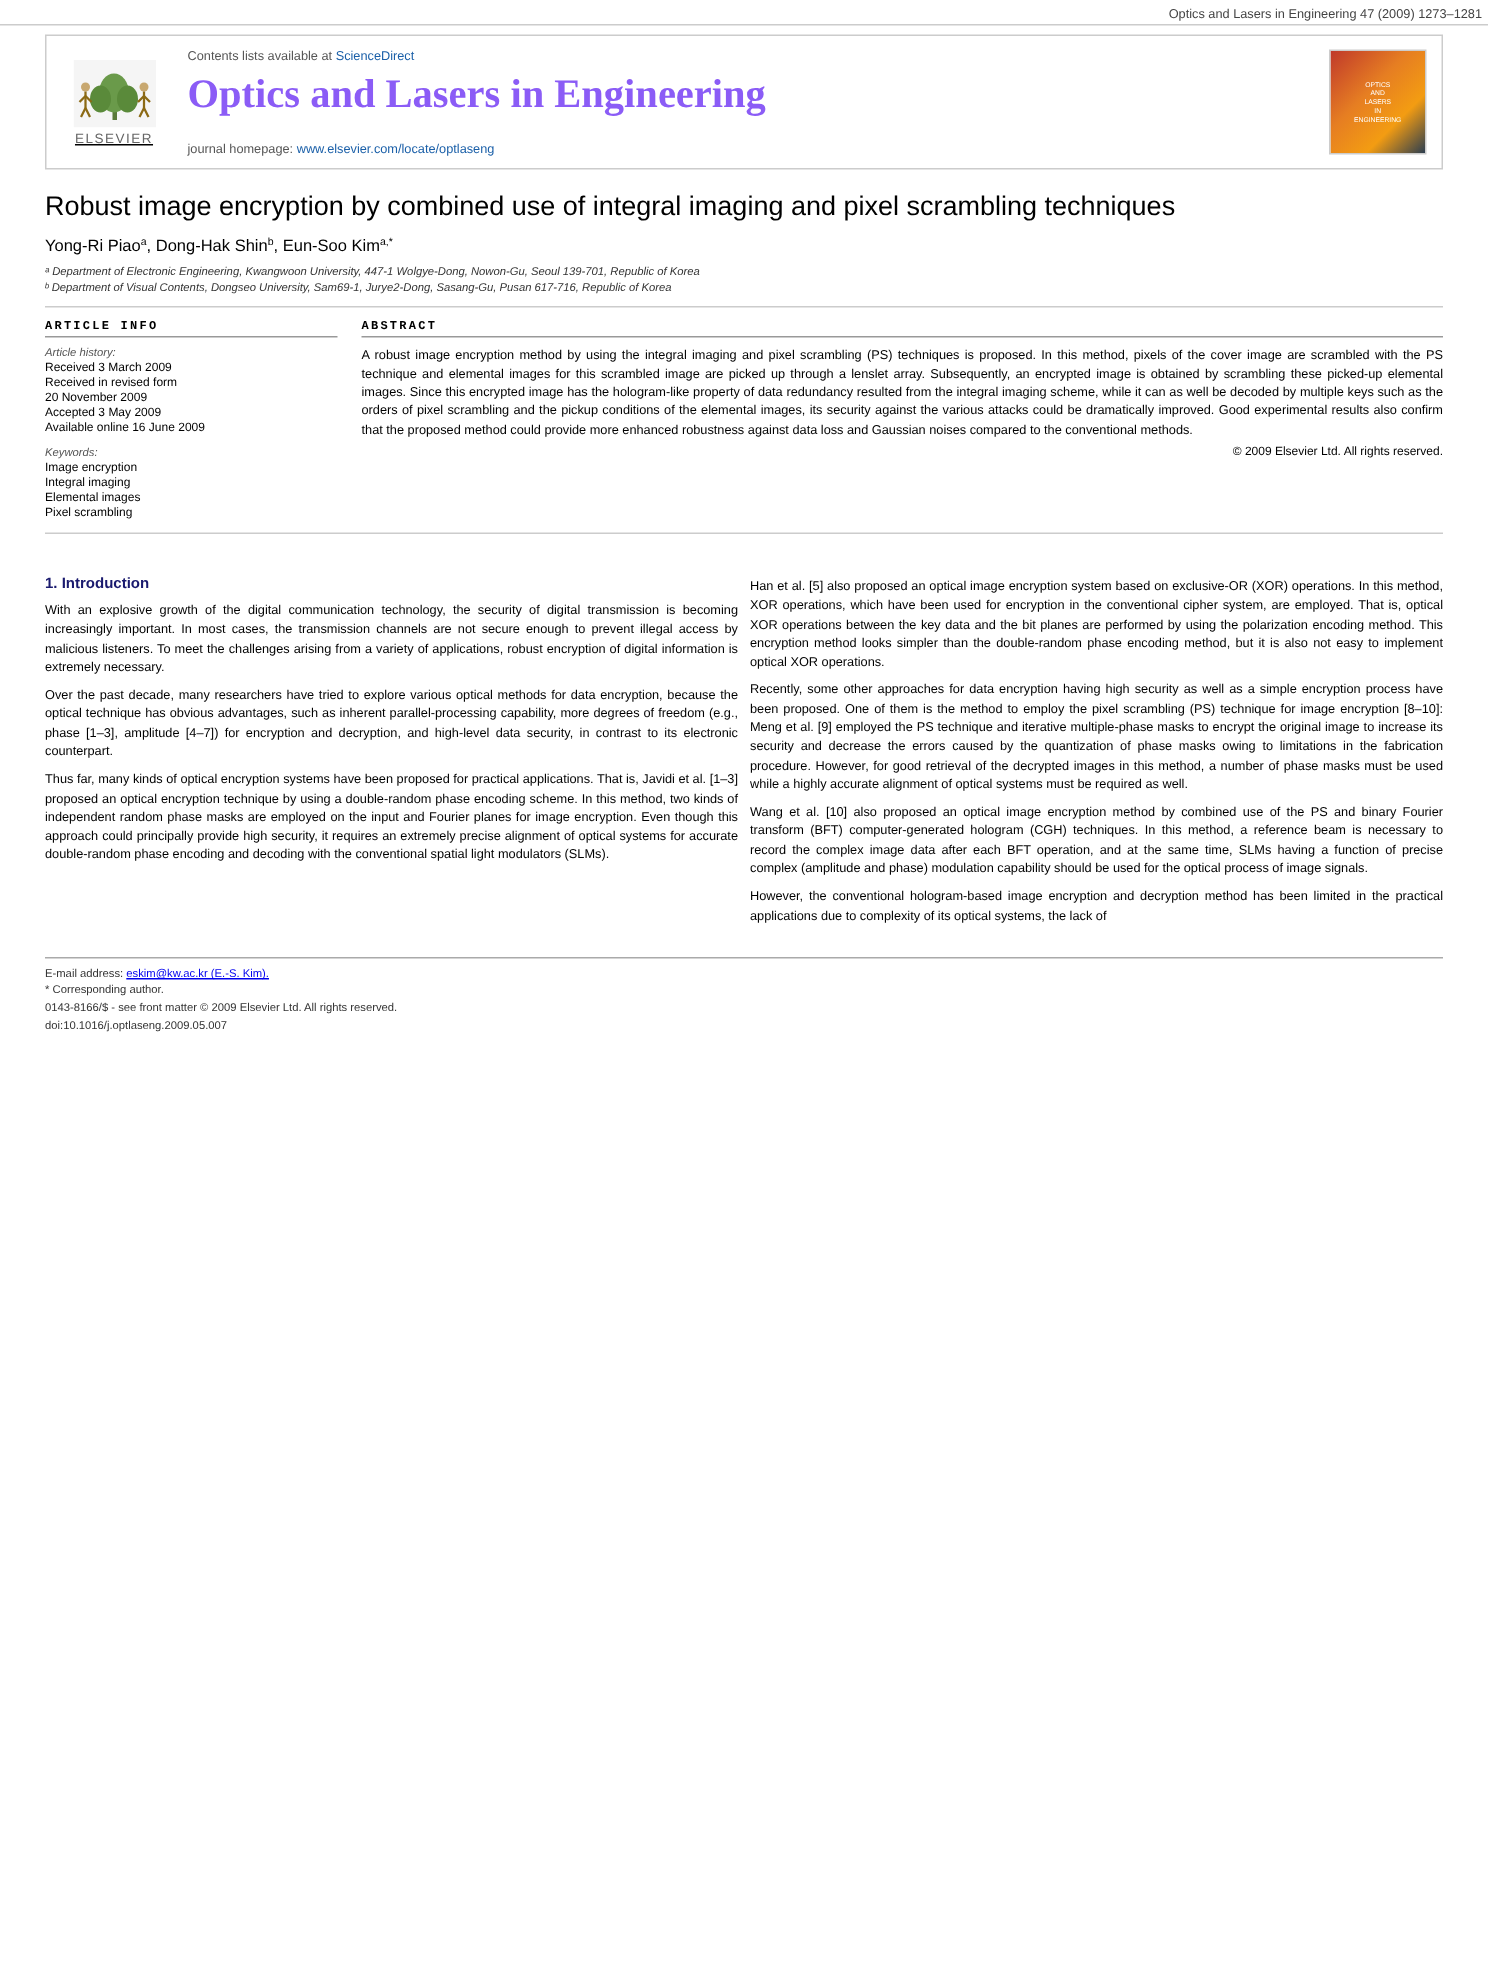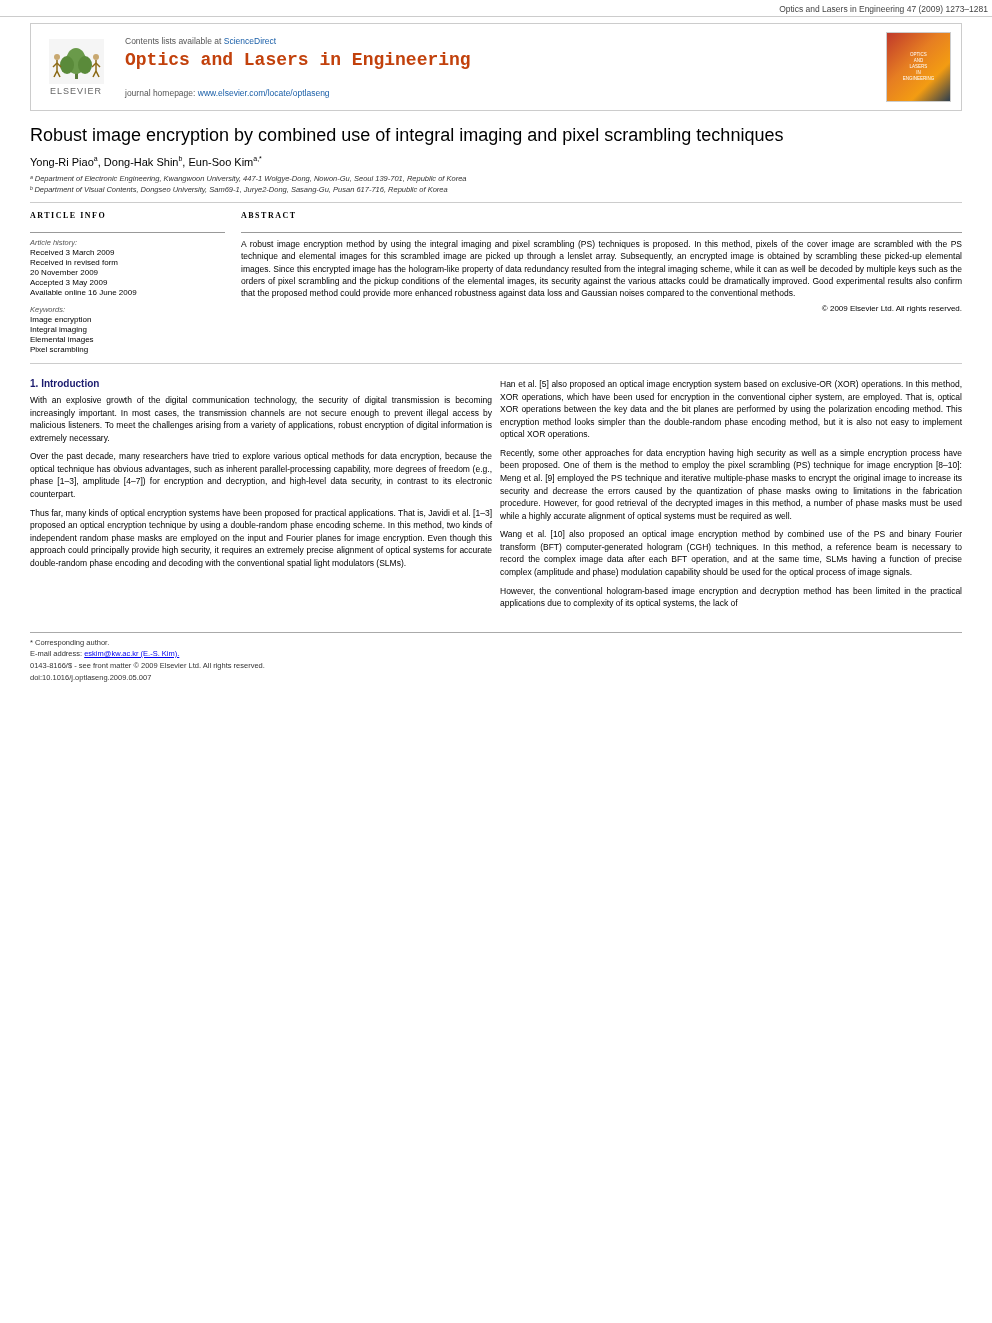--- a/index.html
+++ b/index.html
@@ -30,20 +30,21 @@
       margin: 6px 30px 0 30px;
       padding: 8px 10px;
       position: relative;
     }
     .elsevier-logo {
       display: flex;
       flex-direction: column;
       align-items: center;
       margin-right: 14px;
       min-width: 70px;
+      text-decoration: underline;
     }
     .elsevier-text {
       font-size: 9px;
       font-family: Arial, sans-serif;
       color: #666;
       letter-spacing: 1px;
       margin-top: 2px;
     }
     .journal-title-center {
       flex: 1;
@@ -53,24 +54,24 @@
       color: #555;
       font-family: Arial, sans-serif;
       margin-bottom: 4px;
     }
     .sciencedirect-line a {
       color: #1a5fa8;
       text-decoration: none;
       font-family: Arial, sans-serif;
     }
     .journal-main-title {
-      font-size: 18px;
-      font-family: Liberation Mono, monospace;
+      font-size: 27px;
+      font-family: Liberation Serif, serif;
       font-weight: bold;
-      color: #c2410c;
+      color: #8b5cf6;
       line-height: 1.2;
     }
     .journal-homepage {
       font-size: 8.5px;
       color: #555;
       font-family: Arial, sans-serif;
       margin-top: 16px;
     }
     .journal-homepage a {
       color: #1a5fa8;
@@ -143,27 +144,27 @@
     .col-left {
       width: 195px;
       min-width: 195px;
     }
     .col-right {
       flex: 1;
     }
 
     .section-heading-small {
       font-size: 8px;
-      font-family: Liberation Serif, serif;
+      font-family: Liberation Mono, monospace;
       font-weight: bold;
       letter-spacing: 1.5px;
       text-transform: uppercase;
       color: #000;
       border-bottom: 1px solid #999;
-      padding-bottom: 12px;
+      padding-bottom: 2px;
       margin-bottom: 5px;
     }
 
     
     .article-info-label {
       font-size: 7.5px;
       font-family: Arial, sans-serif;
       font-style: italic;
       color: #555;
       margin-bottom: 1px;
@@ -198,21 +199,21 @@
       font-family: Arial, sans-serif;
       color: #000;
       text-align: right;
       margin-top: 4px;
     }
 
     
     .main-content {
       display: flex;
       gap: 8px;
-      margin-top: 14px;
+      margin-top: 28px;
     }
     .main-col-left {
       flex: 1;
     }
     .main-col-right {
       flex: 1;
     }
 
     .section-title {
       font-size: 10px;
@@ -374,22 +375,22 @@
 
     <div class="main-col-right">
       <p class="body-text">Han et al. [5] also proposed an optical image encryption system based on exclusive-OR (XOR) operations. In this method, XOR operations, which have been used for encryption in the conventional cipher system, are employed. That is, optical XOR operations between the key data and the bit planes are performed by using the polarization encoding method. This encryption method looks simpler than the double-random phase encoding method, but it is also not easy to implement optical XOR operations.</p>
       <p class="body-text">Recently, some other approaches for data encryption having high security as well as a simple encryption process have been proposed. One of them is the method to employ the pixel scrambling (PS) technique for image encryption [8–10]: Meng et al. [9] employed the PS technique and iterative multiple-phase masks to encrypt the original image to increase its security and decrease the errors caused by the quantization of phase masks owing to limitations in the fabrication procedure. However, for good retrieval of the decrypted images in this method, a number of phase masks must be used while a highly accurate alignment of optical systems must be required as well.</p>
       <p class="body-text">Wang et al. [10] also proposed an optical image encryption method by combined use of the PS and binary Fourier transform (BFT) computer-generated hologram (CGH) techniques. In this method, a reference beam is necessary to record the complex image data after each BFT operation, and at the same time, SLMs having a function of precise complex (amplitude and phase) modulation capability should be used for the optical process of image signals.</p>
       <p class="body-text">However, the conventional hologram-based image encryption and decryption method has been limited in the practical applications due to complexity of its optical systems, the lack of</p>
     </div>
   </div>
 
   <div class="article-footer">
-    <div class="footnote-line">* Corresponding author.</div>
     <div class="footnote-line">
       <span>E-mail address:</span>
       <a href="#">eskim@kw.ac.kr (E.-S. Kim).</a>
     </div>
+    <div class="footnote-line">* Corresponding author.</div>
     <div class="footer-doi">0143-8166/$ - see front matter © 2009 Elsevier Ltd. All rights reserved.</div>
     <div class="footer-doi">doi:10.1016/j.optlaseng.2009.05.007</div>
   </div>
 
 </div>
 
 </body></html>

